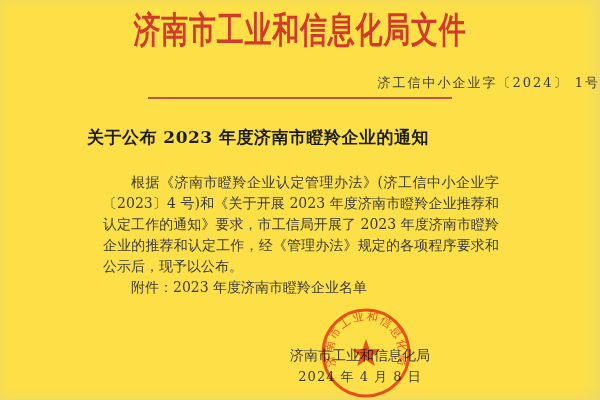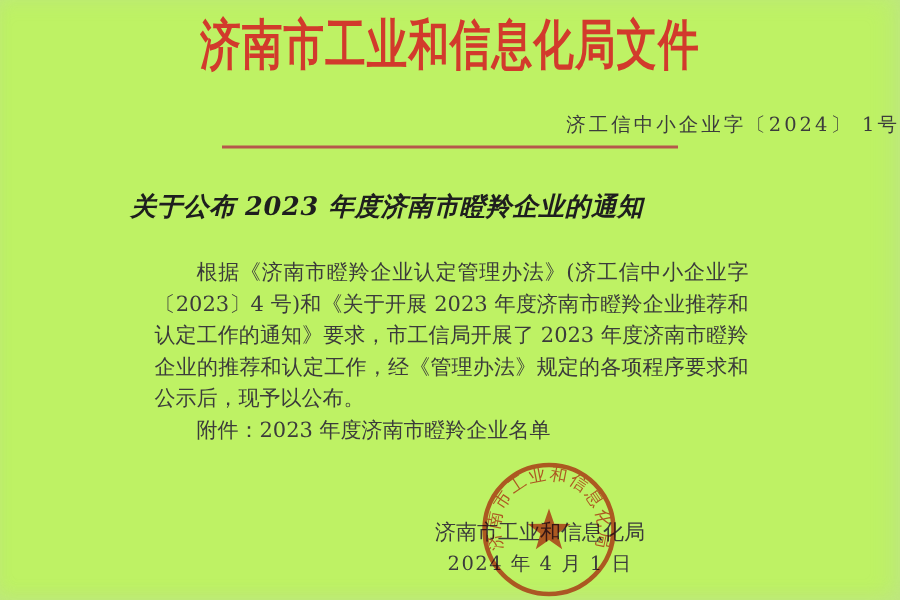--- a/index.html
+++ b/index.html
@@ -3,21 +3,21 @@
 <meta charset="utf-8">
 <style>
   html,body{margin:0;padding:0;}
   body{
     width:600px;height:400px;overflow:hidden;
     background:#f6f6f6;
     font-family:"DejaVu Serif","Liberation Serif",serif;
   }
   .page{
     position:relative;width:600px;height:400px;
-    background:#bef264;
+    background:#fde047;
     box-shadow:inset -6px 0 14px rgba(190,200,215,0.18), inset 0 -4px 10px rgba(200,200,200,0.12);
   }
   .red-header{
     position:absolute;top:6px;left:0;width:600px;height:44px;
     text-align:center;
     font-size:36px;font-weight:bold;color:var(--header-red);
     transform:scaleX(0.75);transform-origin:50% 50%;
     white-space:nowrap;letter-spacing:1px;
   }
   .doc-number{
@@ -25,21 +25,20 @@
     text-align:right;font-size:13px;color:#3c3c3c;letter-spacing:2px;
   }
   .red-rule{
     position:absolute;top:97px;left:148px;width:304px;height:2px;
     background:var(--rule-red);
   }
   .doc-title{
     position:absolute;top:126px;left:0;width:516px;
     text-align:center;font-size:17px;font-weight:bold;color:#1e1e1e;
     letter-spacing:0.5px;
-    font-style:italic;
   }
   .body-block{
     position:absolute;top:172px;left:103px;width:396px;
     font-size:14px;line-height:21px;color:var(--body-ink);
     text-align:justify;
   }
   .salutation{margin:0;}
   .paragraph{margin:0;text-indent:2em;}
   .attachment{margin:0;padding-left:2em;}
   .signature-block{
@@ -66,21 +65,21 @@
 
   <div class="doc-title">关于公布 2023 年度济南市瞪羚企业的通知</div>
 
   <div class="body-block">
     <p class="paragraph">根据《济南市瞪羚企业认定管理办法》(济工信中小企业字〔2023〕4 号)和《关于开展 2023 年度济南市瞪羚企业推荐和认定工作的通知》要求，市工信局开展了 2023 年度济南市瞪羚企业的推荐和认定工作，经《管理办法》规定的各项程序要求和公示后，现予以公布。</p>
     <p class="attachment">附件：2023 年度济南市瞪羚企业名单</p>
   </div>
 
   <div class="signature-block">
     <p class="signer">济南市工业和信息化局</p>
-    <p class="date">2024 年 4 月 1 日</p>
+    <p class="date">2024 年 4 月 8 日</p>
   </div>
 
   <svg class="seal" viewBox="-55 -55 110 110" xmlns="http://www.w3.org/2000/svg">
     <g opacity="0.82">
       <circle r="43" fill="none" stroke="var(--seal-red)" stroke-width="3"></circle>
       <polygon fill="var(--seal-red)" transform="translate(0,1)" points="0,-15 3.5,-4.9 14.3,-4.6 5.7,1.9 8.8,12.1 0,6 -8.8,12.1 -5.7,1.9 -14.3,-4.6 -3.5,-4.9"></polygon>
       <path id="seal-arc" d="M -30 14 A 33.1 33.1 0 1 1 30 14" fill="none"></path>
       <text font-size="11.5" fill="var(--seal-red)" letter-spacing="1.5">
         <textPath href="#seal-arc" startOffset="50%" text-anchor="middle">济南市工业和信息化局</textPath>
       </text>

